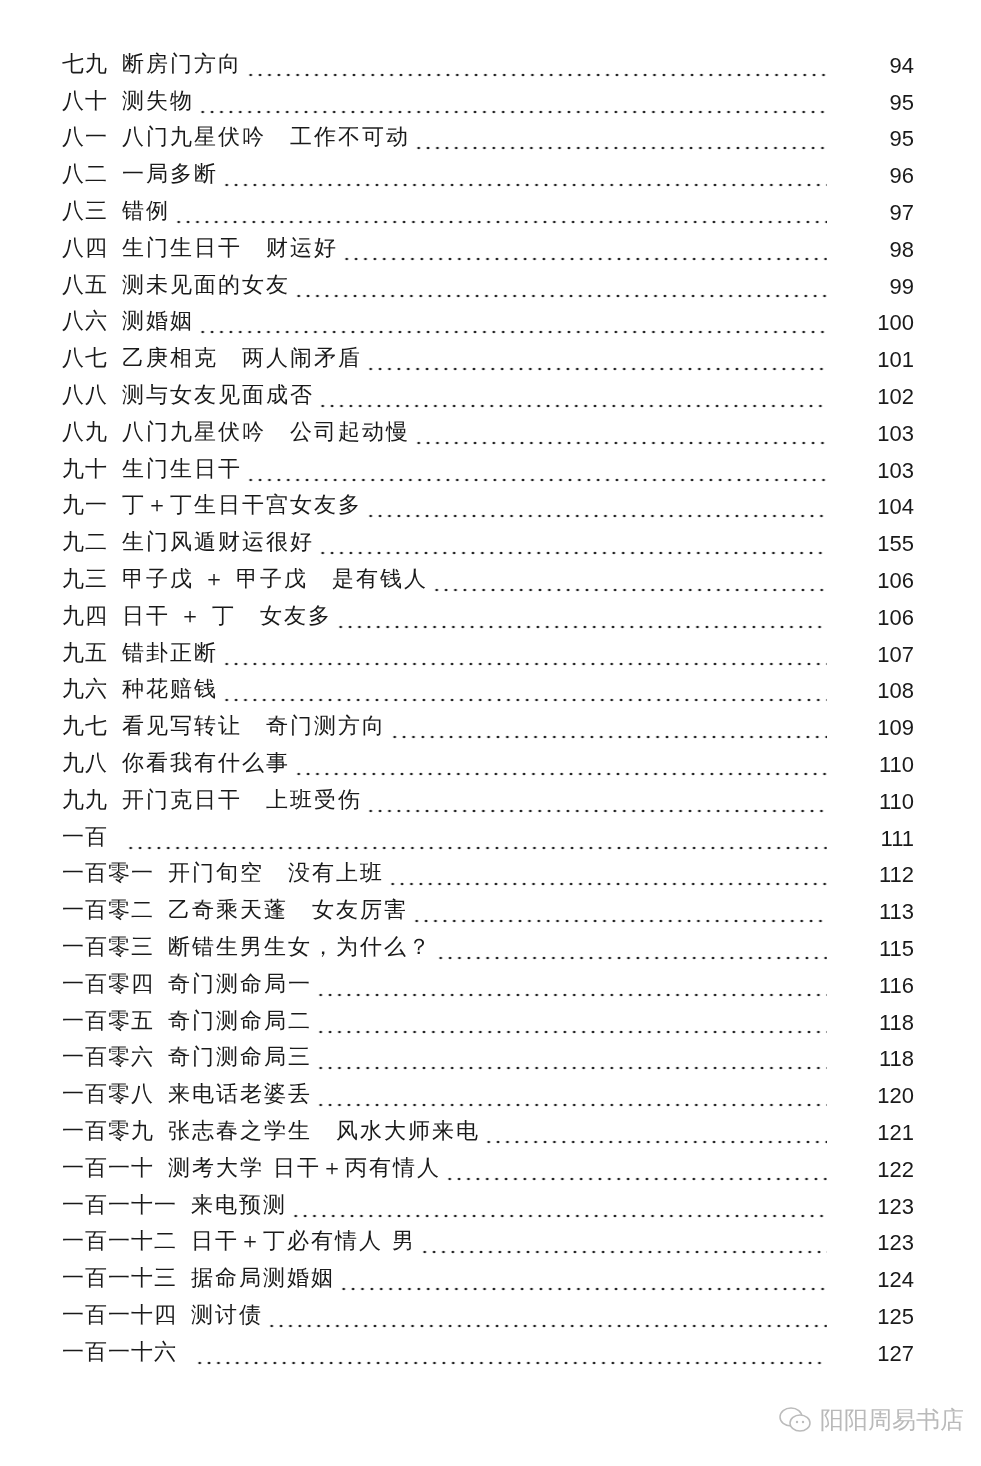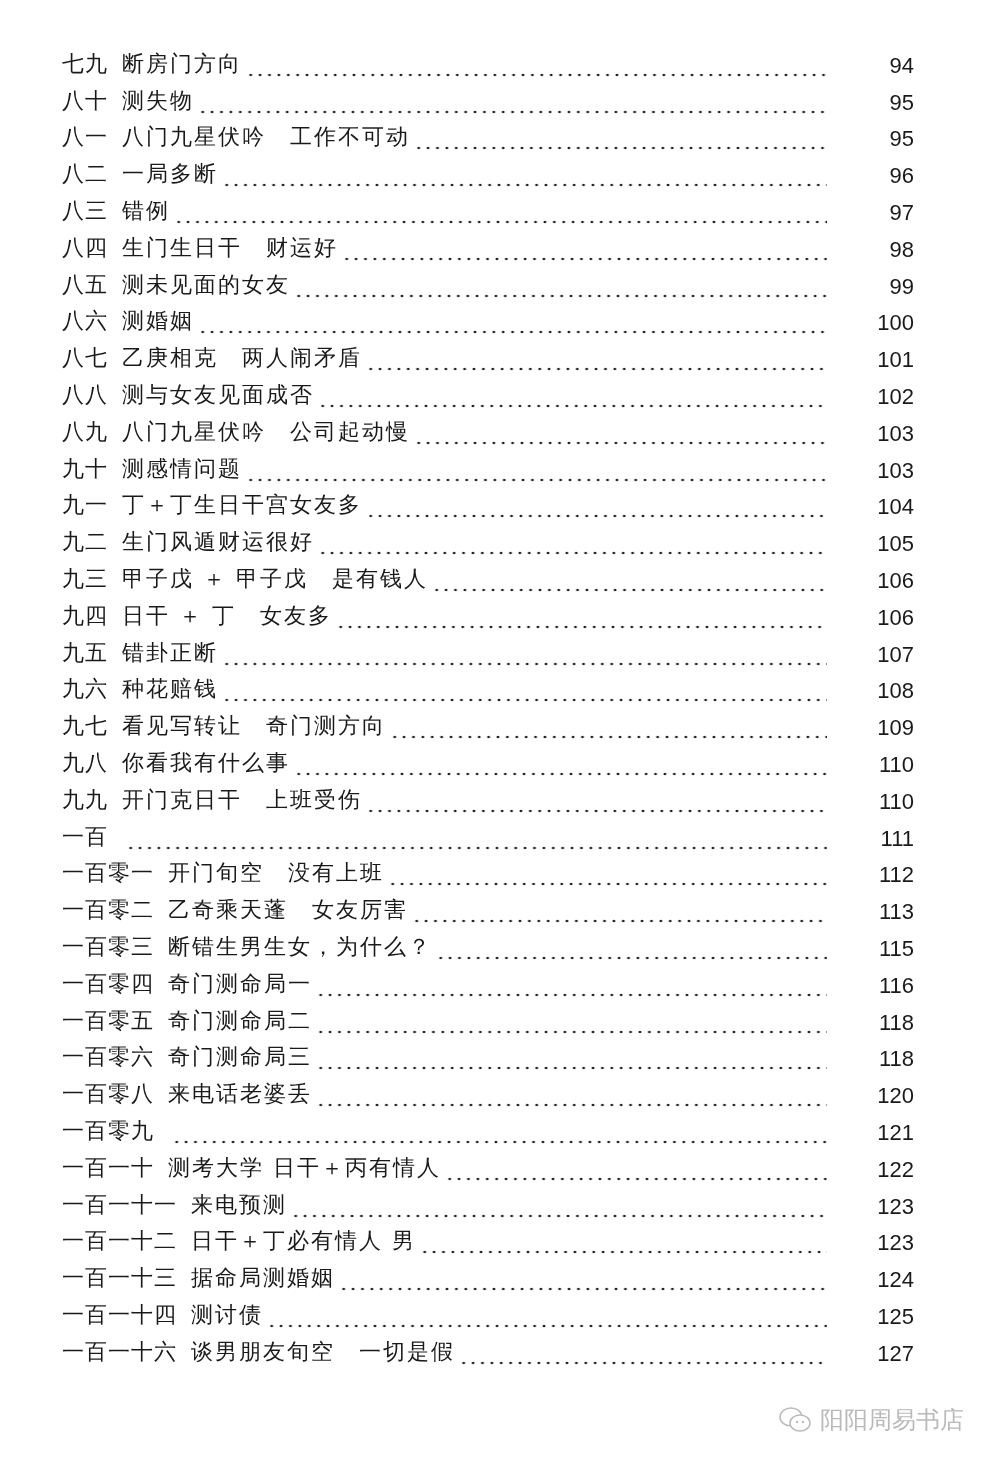--- a/index.html
+++ b/index.html
@@ -84,35 +84,35 @@
       <span class="page">102</span>
     </div>
     <div class="row">
       <span class="num">八九</span>
       <span class="title">八门九星伏吟　公司起动慢</span>
       <span class="leader"></span>
       <span class="page">103</span>
     </div>
     <div class="row">
       <span class="num">九十</span>
-      <span class="title">测感情问题</span>
+      <span class="title">生门生日干</span>
       <span class="leader"></span>
       <span class="page">103</span>
     </div>
     <div class="row">
       <span class="num">九一</span>
       <span class="title">丁＋丁生日干宫女友多</span>
       <span class="leader"></span>
       <span class="page">104</span>
     </div>
     <div class="row">
       <span class="num">九二</span>
       <span class="title">生门风遁财运很好</span>
       <span class="leader"></span>
-      <span class="page">105</span>
+      <span class="page">155</span>
     </div>
     <div class="row">
       <span class="num">九三</span>
       <span class="title">甲子戊 ＋ 甲子戊　是有钱人</span>
       <span class="leader"></span>
       <span class="page">106</span>
     </div>
     <div class="row">
       <span class="num">九四</span>
       <span class="title">日干 ＋ 丁　女友多</span>
@@ -191,20 +191,21 @@
       <span class="page">118</span>
     </div>
     <div class="row">
       <span class="num">一百零八</span>
       <span class="title">来电话老婆丢</span>
       <span class="leader"></span>
       <span class="page">120</span>
     </div>
     <div class="row">
       <span class="num">一百零九</span>
+      <span class="title">张志春之学生　风水大师来电</span>
       <span class="leader"></span>
       <span class="page">121</span>
     </div>
     <div class="row">
       <span class="num">一百一十</span>
       <span class="title">测考大学 日干＋丙有情人</span>
       <span class="leader"></span>
       <span class="page">122</span>
     </div>
     <div class="row">
@@ -226,21 +227,20 @@
       <span class="page">124</span>
     </div>
     <div class="row">
       <span class="num">一百一十四</span>
       <span class="title">测讨债</span>
       <span class="leader"></span>
       <span class="page">125</span>
     </div>
     <div class="row">
       <span class="num">一百一十六</span>
-      <span class="title">谈男朋友旬空　一切是假</span>
       <span class="leader"></span>
       <span class="page">127</span>
     </div>
   </div>
 
 <div class="watermark">
   <svg class="wm-icon" viewBox="0 0 34 28">
     <ellipse cx="13" cy="11" rx="11" ry="9" fill="none" stroke="#bbb" stroke-width="1.5"></ellipse>
     <ellipse cx="22" cy="17" rx="10" ry="8" fill="#fff" stroke="#bbb" stroke-width="1.5"></ellipse>
     <circle cx="19" cy="16" r="1.2" fill="#bbb"></circle>

